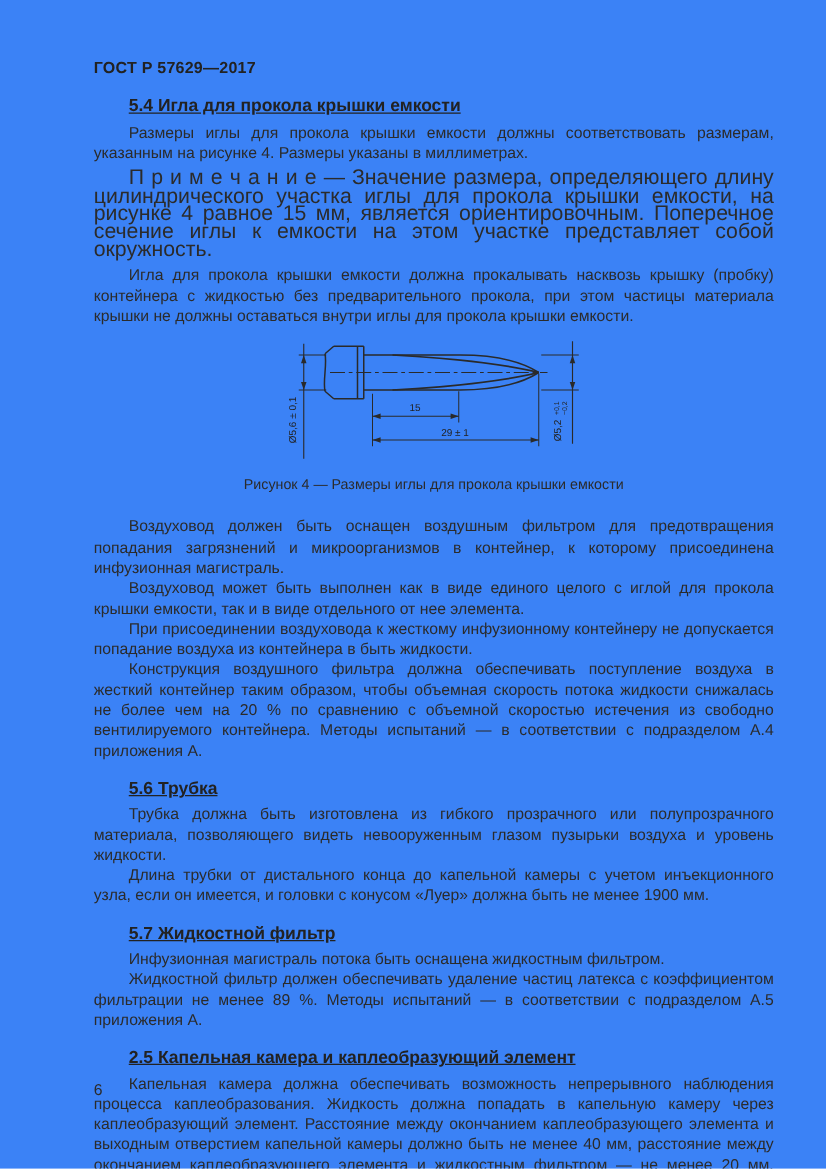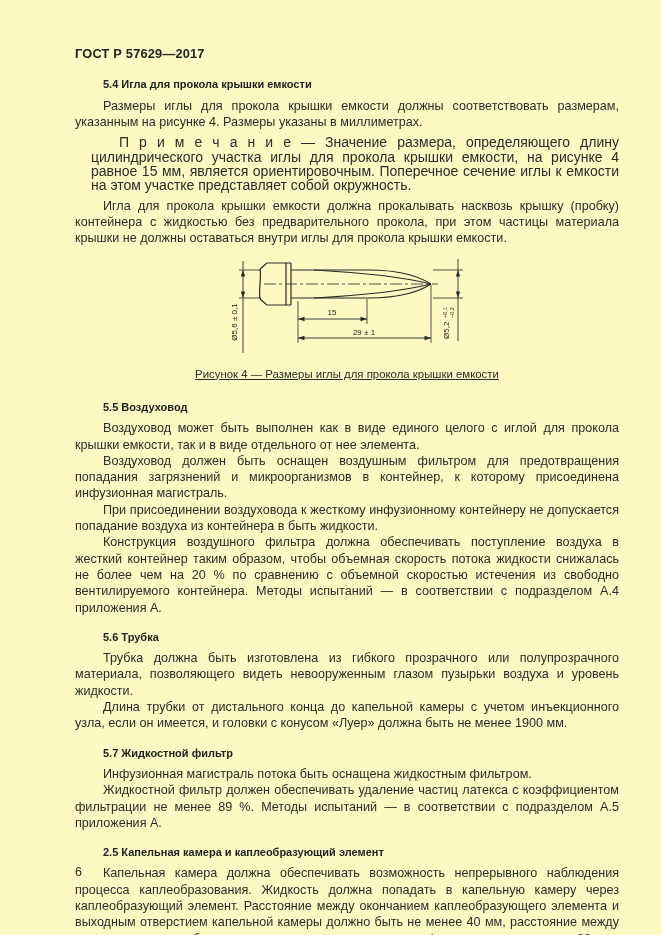--- a/index.html
+++ b/index.html
@@ -1,61 +1,61 @@
 <!DOCTYPE html>
 <html lang="ru"><head>
 <meta charset="utf-8">
 <style>
   html,body{margin:0;padding:0;background:#ffffff;}
   .page{
     position:relative;
     width:661px;height:935px;
     box-sizing:border-box;
     padding:46px 42px 0 75px;
-    background:#fef9c3;
+    background:#3b82f6;
     font-family:"Liberation Sans","DejaVu Sans",sans-serif;
     font-size:12.6px;
     line-height:16.3px;
     color:#2b2b2b;
     overflow:hidden;
   }
   .doc-header{
     font-weight:bold;
     font-size:12.8px;
     letter-spacing:.2px;
     margin-bottom:14px;
     color:#222;
   }
   h2.sect{
-    font-size:11px;
+    font-size:14px;
     font-weight:bold;
     color:#222;
     margin:13px 0 5px 0;
     padding-left:28px;
+    text-decoration:underline;
   }
   p.body{
     margin:0;
     text-indent:28px;
     text-align:justify;
   }
   p.note{
-    margin:5px 0 5px 16px;
-    font-size:14px;
+    margin:5px 0 5px 0;
+    font-size:17px;
     line-height:14.4px;
     text-indent:28px;
     text-align:justify;
   }
   .figure-wrap{ margin:2px 0 17px 0; }
   .figure-wrap svg{ display:block; margin-left:145px; }
   .figure-caption{
     text-align:center;
     font-size:11.4px;
     margin:5px 0 1px 0;
     color:#2b2b2b;
-    text-decoration:underline;
   }
   .page-number{
     position:absolute;
     left:75px;
     top:864px;
     font-size:12.6px;
     color:#2b2b2b;
   }
   .draw{ stroke:#2a2a2a; fill:none; stroke-width:1.2; }
   .dimline{ stroke:#2a2a2a; fill:none; stroke-width:.9; }
@@ -127,23 +127,22 @@
         <path class="thin" d="M211,36 L211,94"></path>
         <path class="dimline" d="M78,89 L211,89"></path>
         <polygon class="arrow" points="78,89 84.5,86.8 84.5,91.2"></polygon>
         <polygon class="arrow" points="211,89 204.5,86.8 204.5,91.2"></polygon>
         <text class="dimtext" text-anchor="middle" x="144" y="85.5">29 ± 1</text>
       </g>
     </svg>
     <div class="figure-caption">Рисунок 4 — Размеры иглы для прокола крышки емкости</div>
   </div>
 
-  <h2 class="sect">5.5 Воздуховод</h2>
+  <p class="body">Воздуховод должен быть оснащен воздушным фильтром для предотвращения попадания загрязнений и микроорганизмов в контейнер, к которому присоединена инфузионная магистраль.</p>
   <p class="body">Воздуховод может быть выполнен как в виде единого целого с иглой для прокола крышки емкости, так и в виде отдельного от нее элемента.</p>
-  <p class="body">Воздуховод должен быть оснащен воздушным фильтром для предотвращения попадания загрязнений и микроорганизмов в контейнер, к которому присоединена инфузионная магистраль.</p>
   <p class="body">При присоединении воздуховода к жесткому инфузионному контейнеру не допускается попадание воздуха из контейнера в быть жидкости.</p>
   <p class="body">Конструкция воздушного фильтра должна обеспечивать поступление воздуха в жесткий контейнер таким образом, чтобы объемная скорость потока жидкости снижалась не более чем на 20 % по сравнению с объемной скоростью истечения из свободно вентилируемого контейнера. Методы испытаний — в соответствии с подразделом А.4 приложения А.</p>
 
   <h2 class="sect">5.6 Трубка</h2>
   <p class="body">Трубка должна быть изготовлена из гибкого прозрачного или полупрозрачного материала, позволяющего видеть невооруженным глазом пузырьки воздуха и уровень жидкости.</p>
   <p class="body">Длина трубки от дистального конца до капельной камеры с учетом инъекционного узла, если он имеется, и головки с конусом «Луер» должна быть не менее 1900 мм.</p>
 
   <h2 class="sect">5.7 Жидкостной фильтр</h2>
   <p class="body">Инфузионная магистраль потока быть оснащена жидкостным фильтром.</p>
   <p class="body">Жидкостной фильтр должен обеспечивать удаление частиц латекса с коэффициентом фильтрации не менее 89 %. Методы испытаний — в соответствии с подразделом А.5 приложения А.</p>

